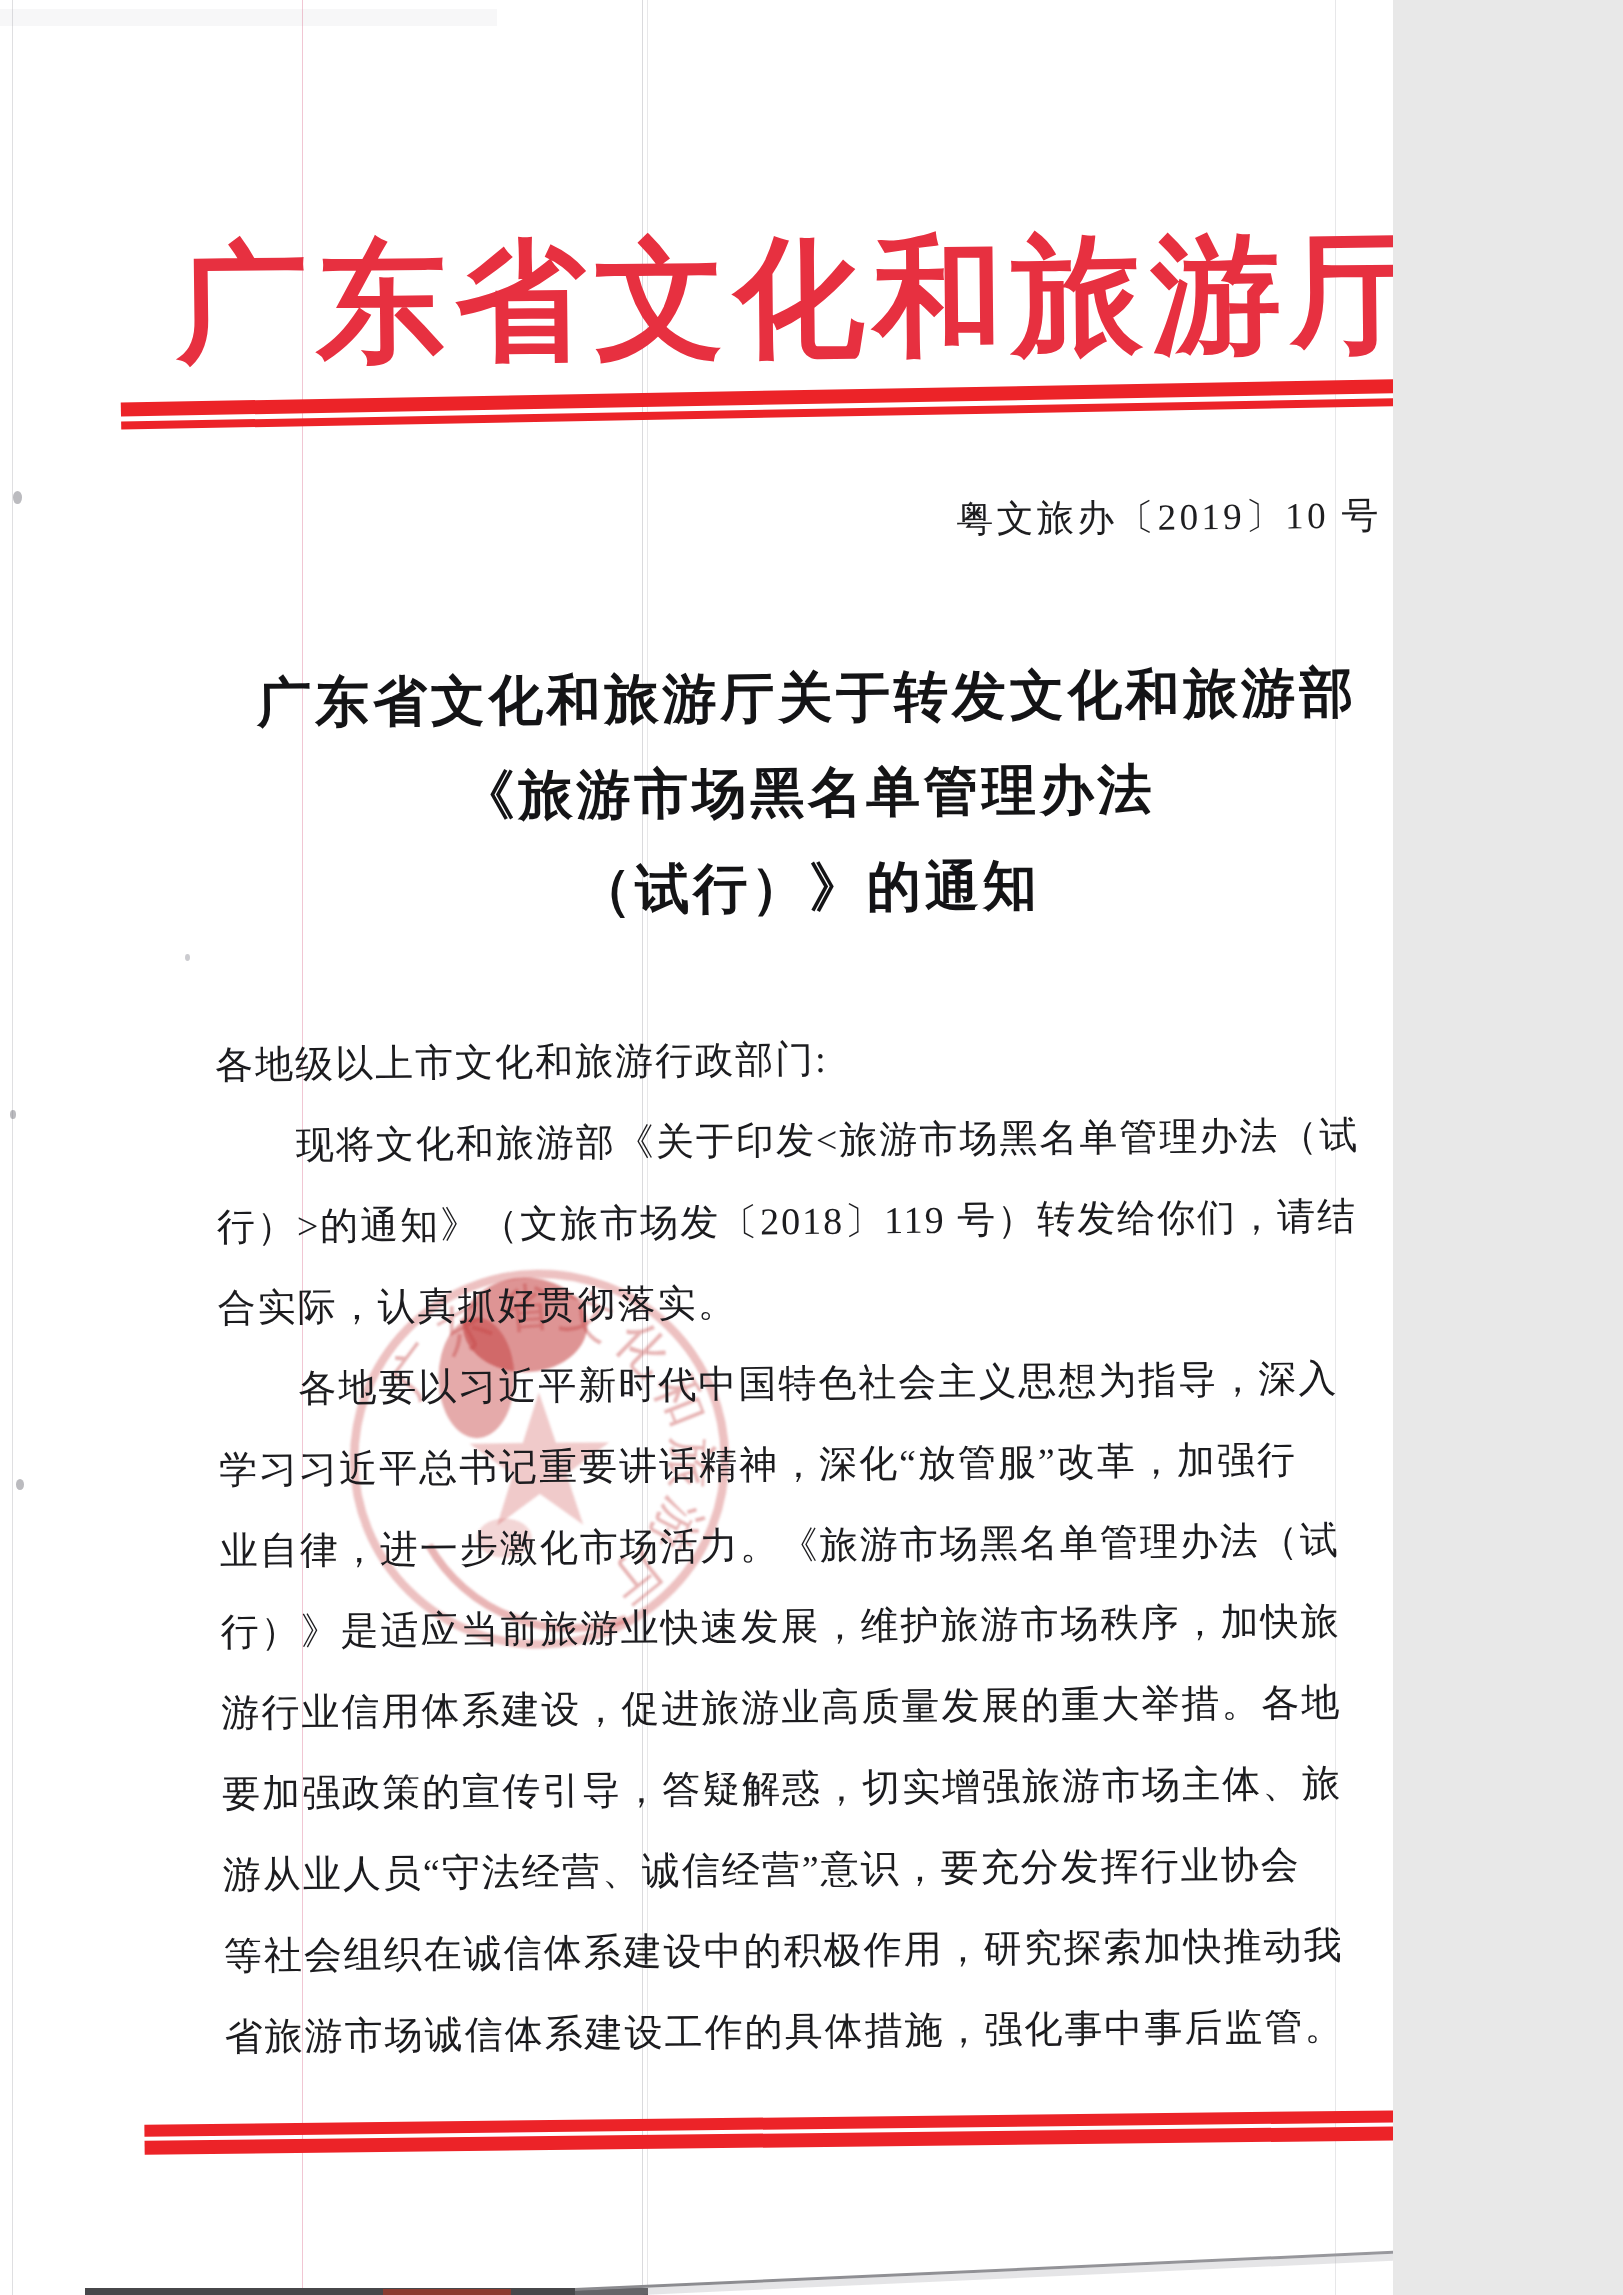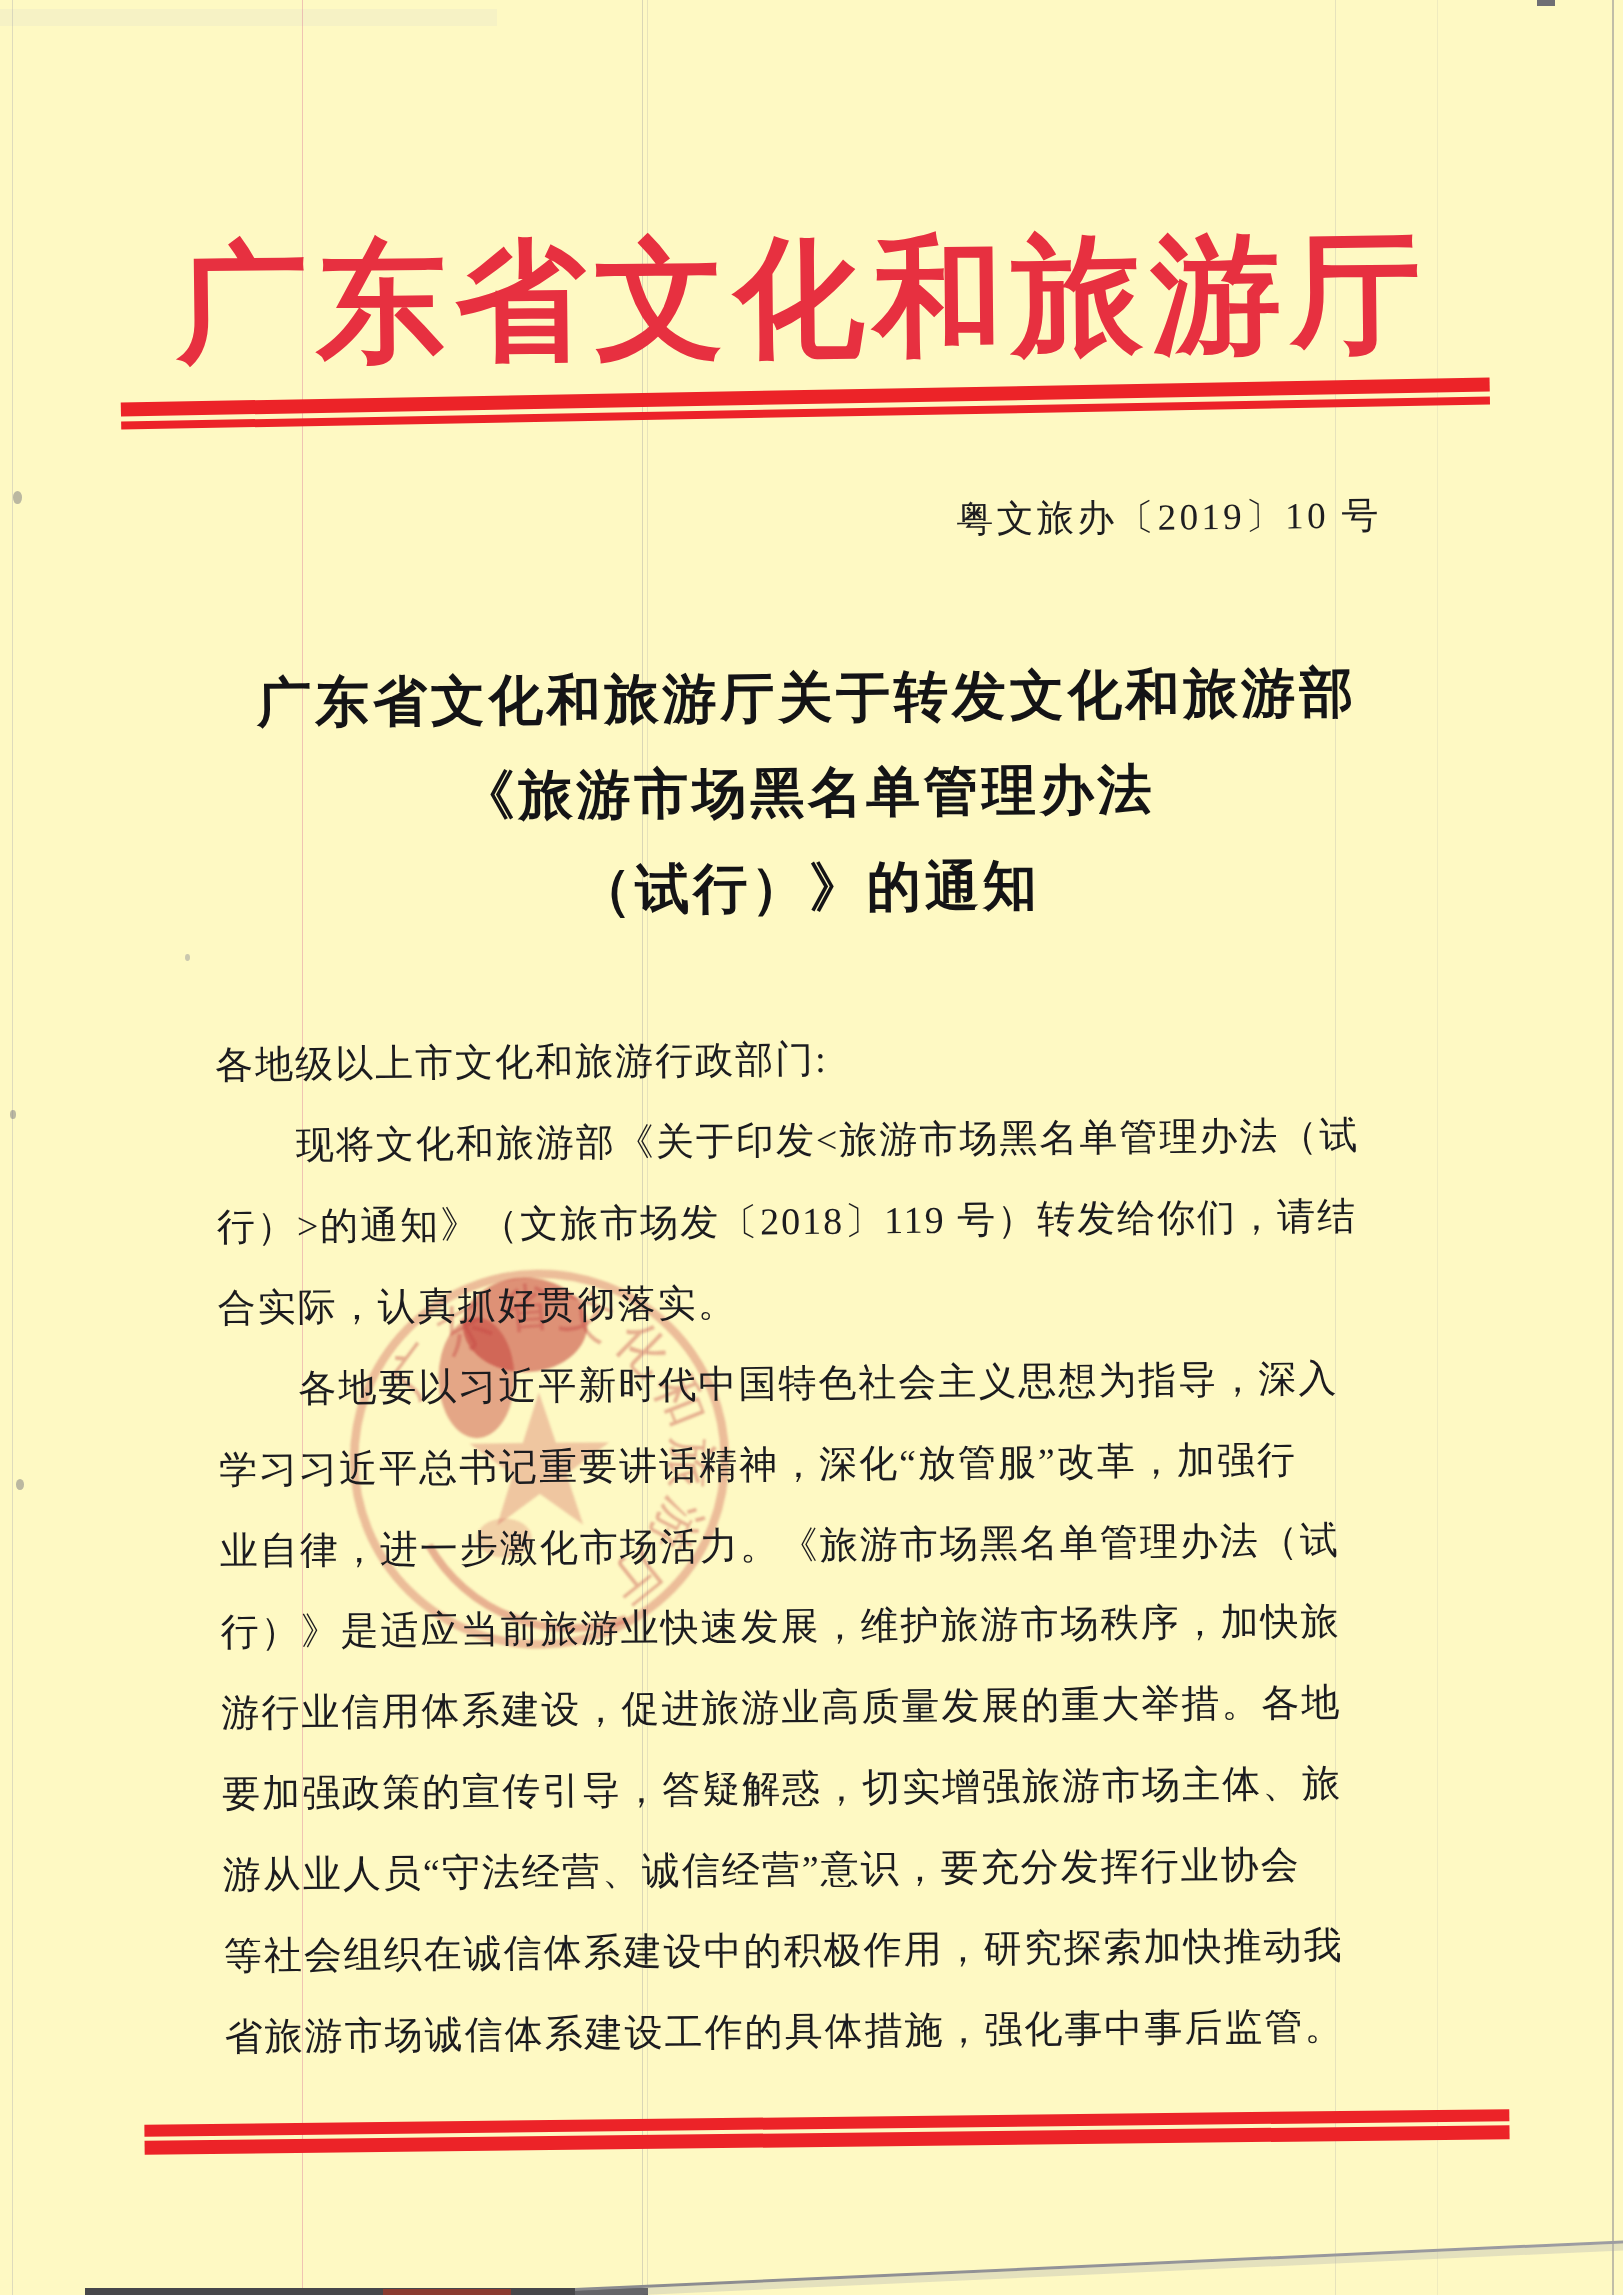--- a/index.html
+++ b/index.html
@@ -1,19 +1,19 @@
 <!DOCTYPE html>
 <html style="font-size:10.5px"><head>
 <meta charset="utf-8">
 <style>
   html,body{margin:0;padding:0;background:#e8e8e8;}
   .page{
     position:relative;
-    width:1623px;height:2295px;
-    background:#fef9c3;
+    width:1393px;height:2295px;
+    background:#ffffff;
     overflow:hidden;
     font-family:"Liberation Serif","DejaVu Serif",serif;
   }
   
   .vline{position:absolute;top:0;bottom:0;}
   .vline.pink   {left:302px;width:1.3px;background:rgba(224,128,158,0.45);}
   .vline.gray-a {left:642px;width:1.3px;background:rgba(150,150,158,0.35);}
   .vline.gray-a2{left:647px;width:0.7px;background:rgba(150,150,158,0.22);}
   .vline.gray-b {left:1335px;width:0.7px;background:rgba(160,160,168,0.25);}
   .vline.gray-c {left:1437px;width:0.7px;background:rgba(170,170,178,0.18);}

